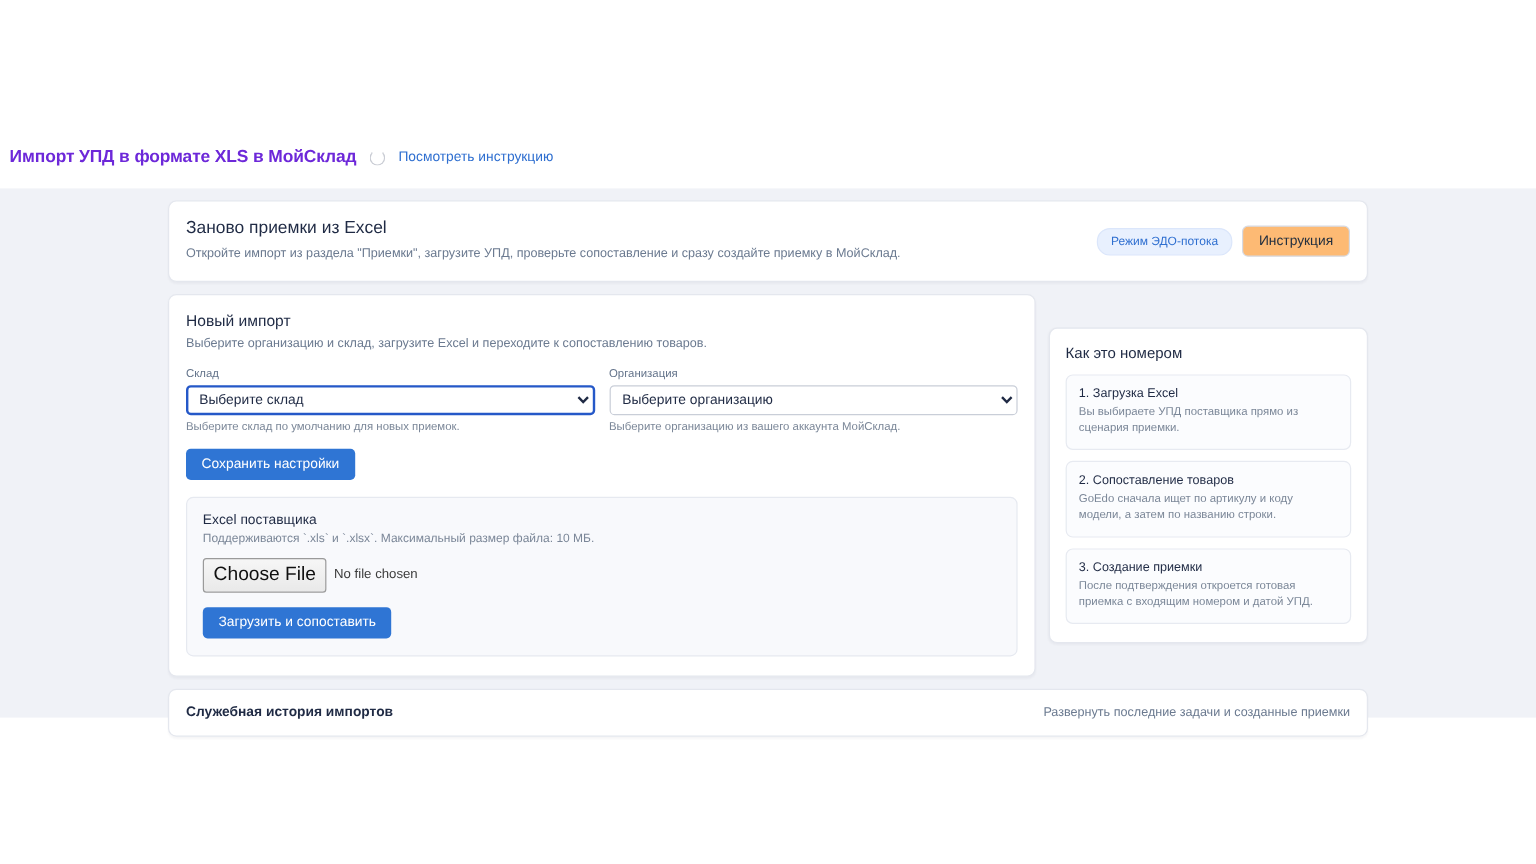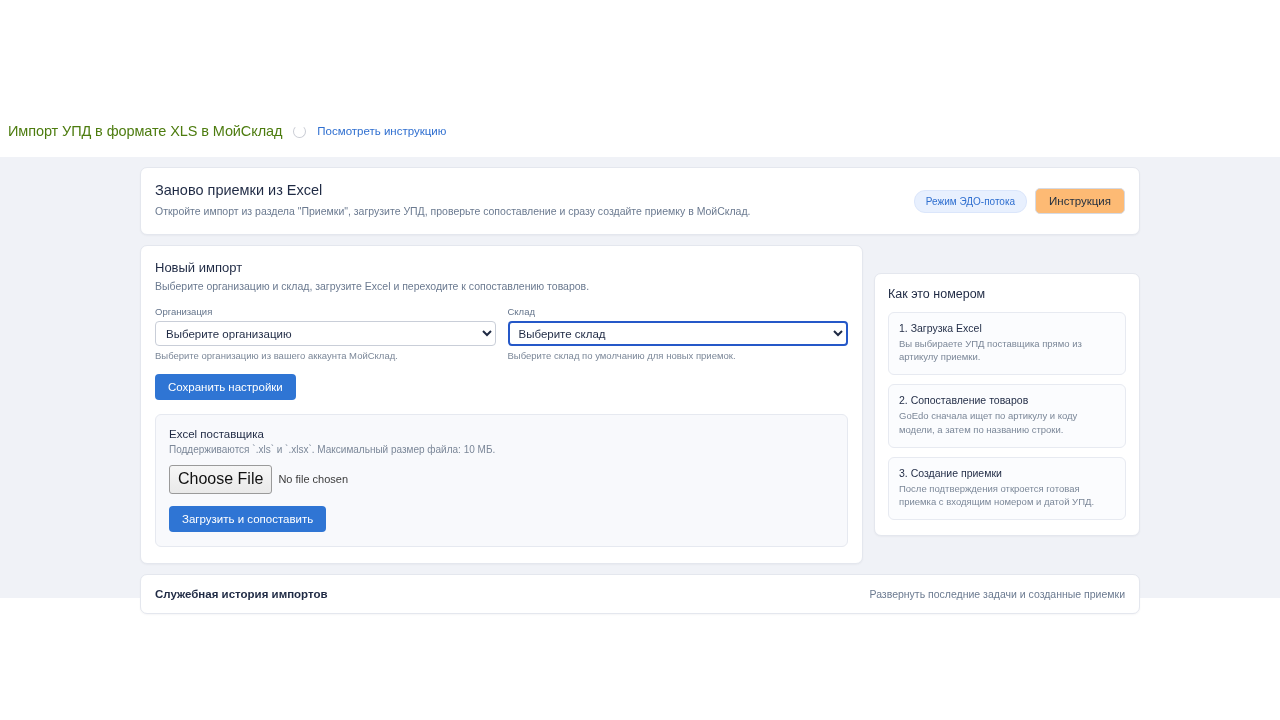--- a/index.html
+++ b/index.html
@@ -24,22 +24,22 @@
   .topbar-inner {
     position: absolute;
     left: 8px;
     bottom: 18px;
     display: flex;
     align-items: center;
     gap: 11px;
   }
   .page-title {
     font-size: 14.5px;
-    font-weight: normal;
-    color: #4d7c0f;
+    font-weight: bold;
+    color: #6d28d9;
     letter-spacing: -0.1px;
     white-space: nowrap;
   }
   .spinner-icon {
     width: 11px;
     height: 11px;
     border: 1.6px solid #c9ccd4;
     border-top-color: transparent;
     border-radius: 50%;
     display: inline-block;
@@ -347,33 +347,33 @@
     </div>
 
     <div class="cols">
 
       <div class="card col-main">
         <h2 class="sec-title">Новый импорт</h2>
         <p class="sec-sub">Выберите организацию и склад, загрузите Excel и переходите к сопоставлению товаров.</p>
 
         <div class="form-row">
           <div class="field">
+            <label>Склад</label>
+            <select class="ctl focused">
+              <option>Выберите склад</option>
+            </select>
+            <p class="help">Выберите склад по умолчанию для новых приемок.</p>
+          </div>
+          <div class="field">
             <label>Организация</label>
             <select class="ctl">
               <option>Выберите организацию</option>
             </select>
             <p class="help">Выберите организацию из вашего аккаунта МойСклад.</p>
           </div>
-          <div class="field">
-            <label>Склад</label>
-            <select class="ctl focused">
-              <option>Выберите склад</option>
-            </select>
-            <p class="help">Выберите склад по умолчанию для новых приемок.</p>
-          </div>
         </div>
 
         <button class="btn-primary save-btn">Сохранить настройки</button>
 
         
         <div class="upload">
           <h3>Excel поставщика</h3>
           <p class="note">Поддерживаются `.xls` и `.xlsx`. Максимальный размер файла: 10 МБ.</p>
 
           <div class="filepick">
@@ -384,21 +384,21 @@
 
           <button class="btn-primary">Загрузить и сопоставить</button>
         </div>
       </div>
 
       <div class="card col-side">
         <h2 class="side-title">Как это номером</h2>
 
         <div class="step">
           <div class="step-title">1. Загрузка Excel</div>
-          <p class="step-body">Вы выбираете УПД поставщика прямо из артикулу приемки.</p>
+          <p class="step-body">Вы выбираете УПД поставщика прямо из сценария приемки.</p>
         </div>
         <div class="step">
           <div class="step-title">2. Сопоставление товаров</div>
           <p class="step-body">GoEdo сначала ищет по артикулу и коду модели, а затем по названию строки.</p>
         </div>
         <div class="step">
           <div class="step-title">3. Создание приемки</div>
           <p class="step-body">После подтверждения откроется готовая приемка с входящим номером и датой УПД.</p>
         </div>
       </div>

